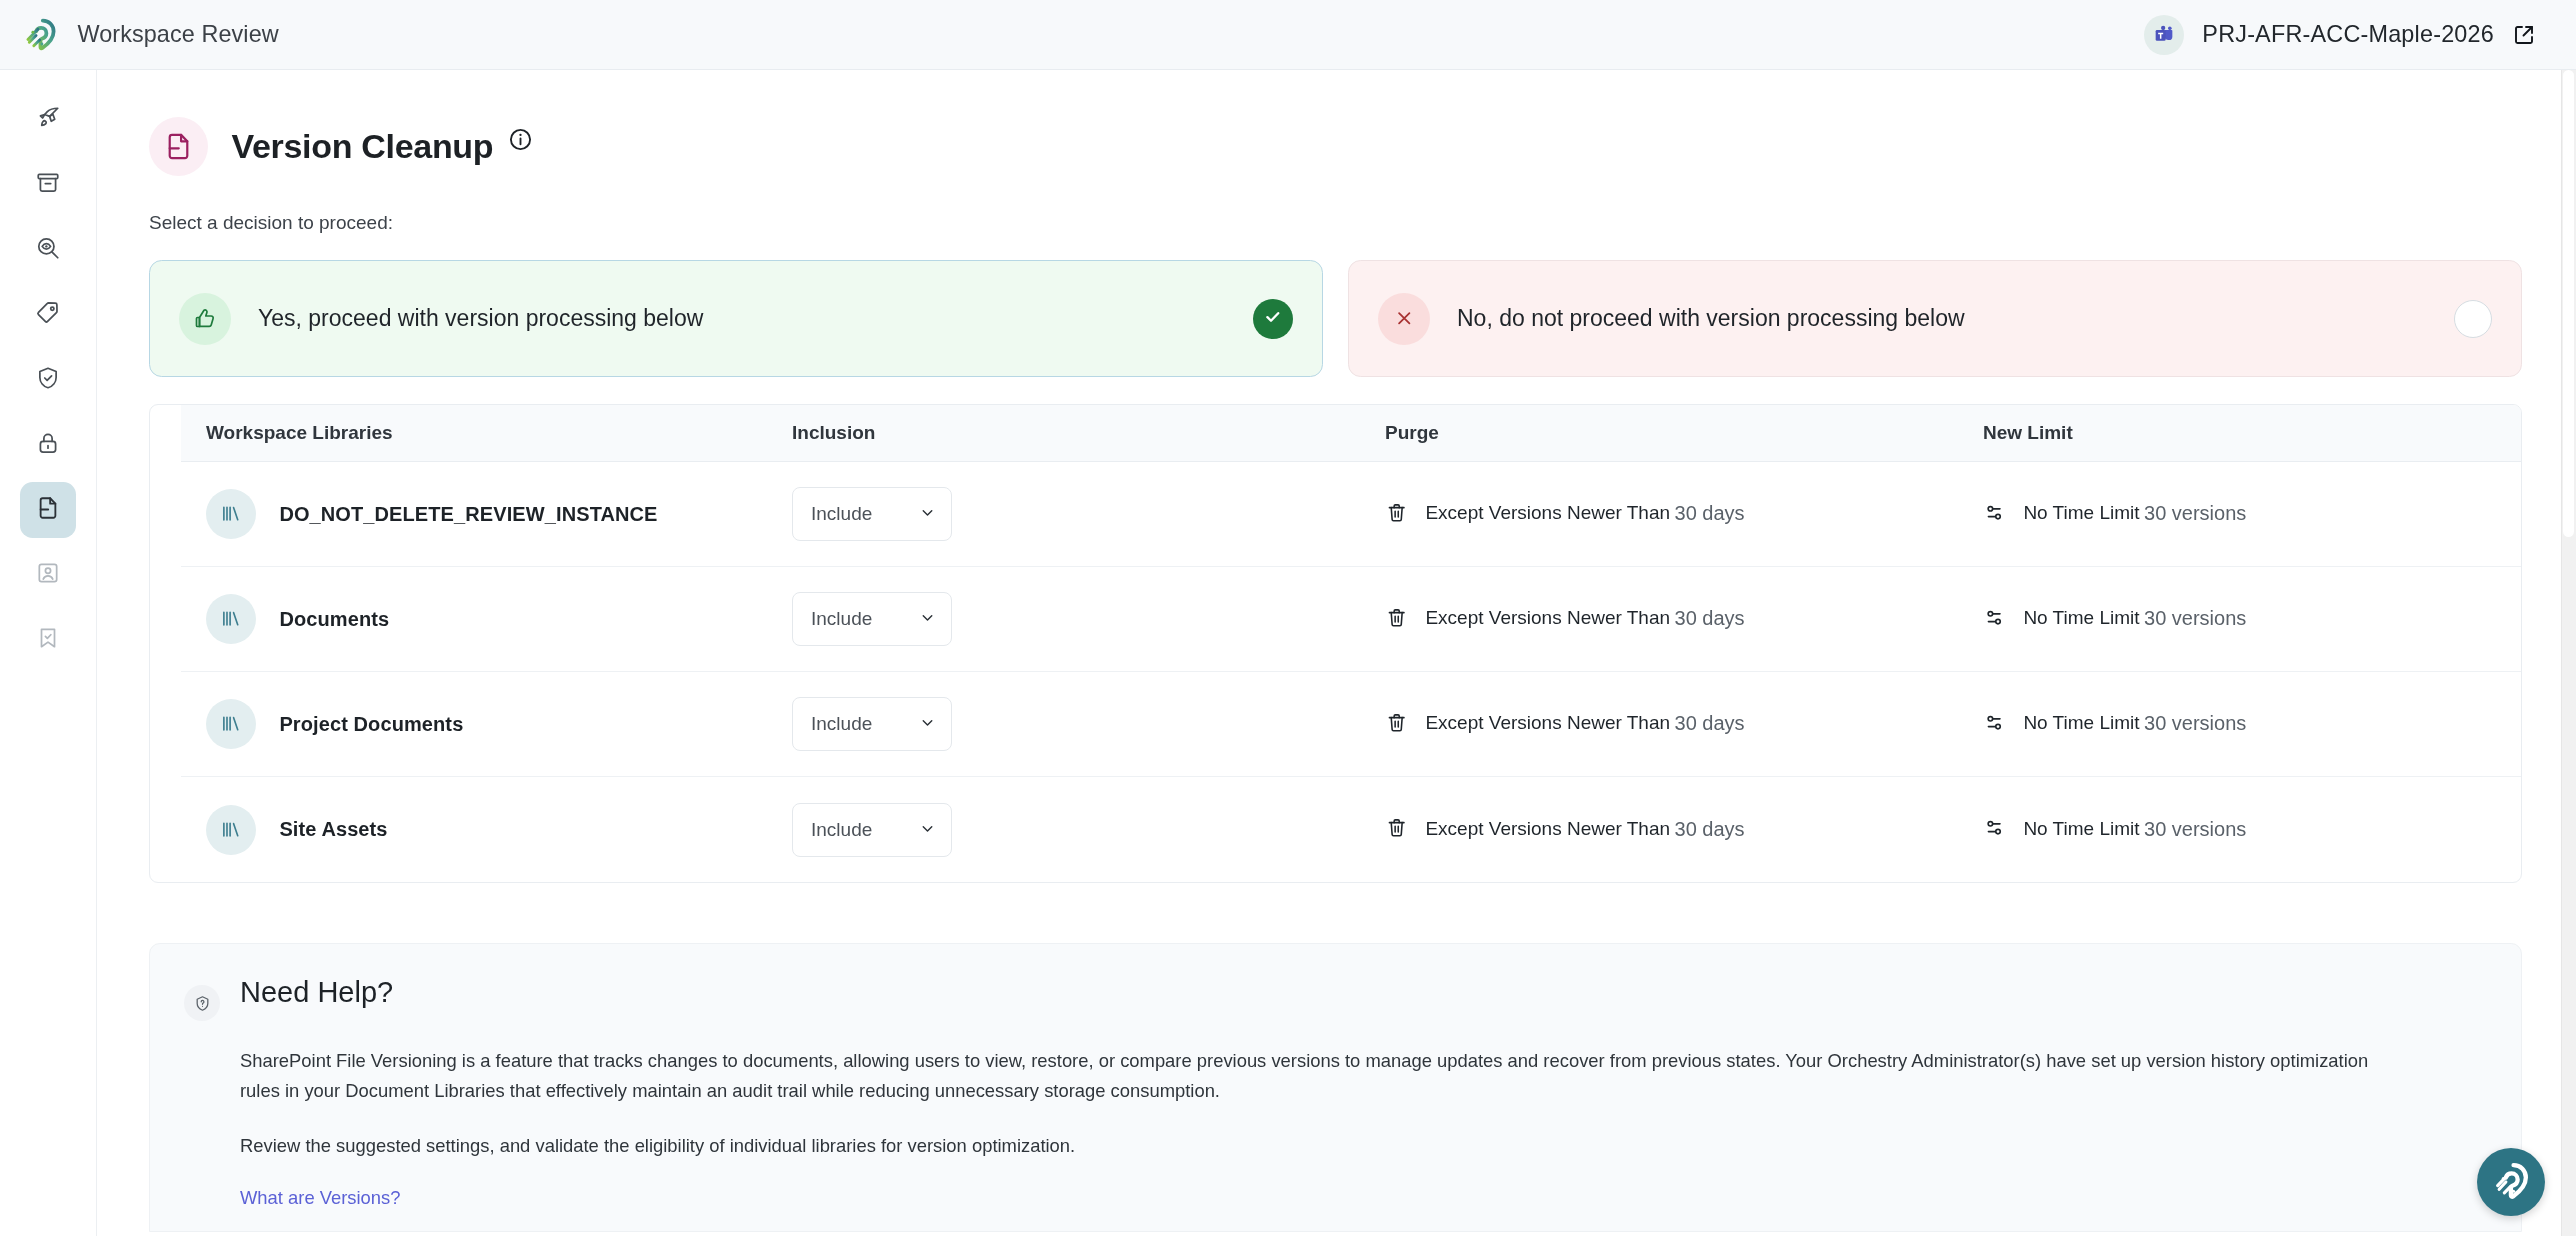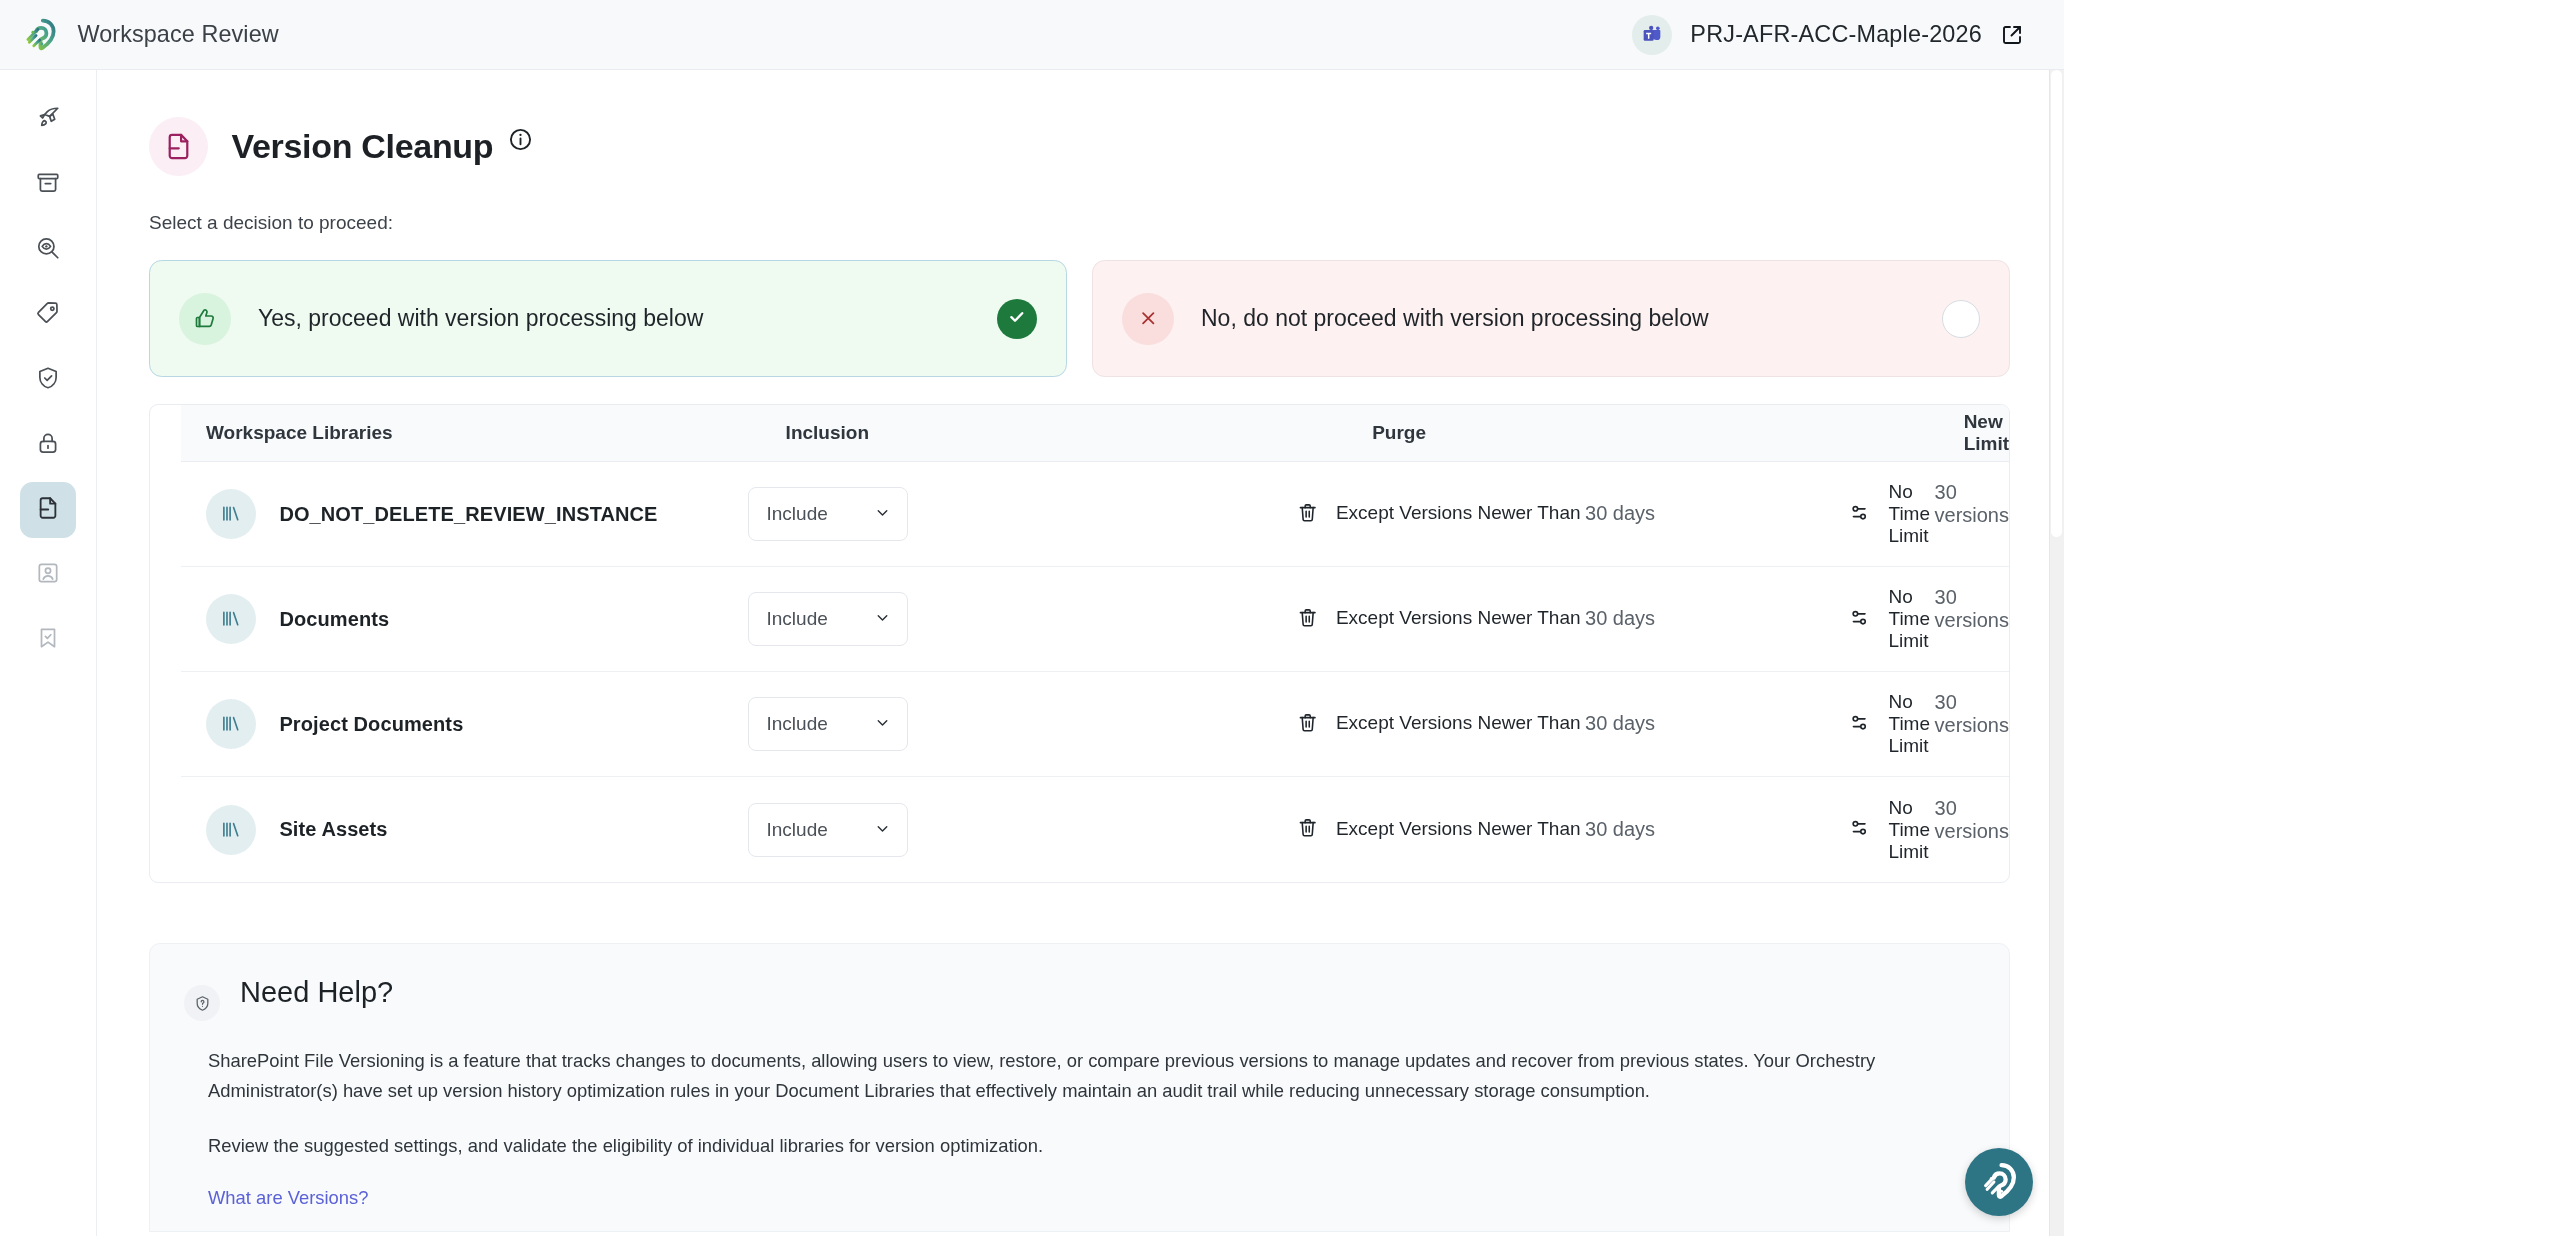--- a/index.html
+++ b/index.html
@@ -2,21 +2,21 @@
 <html style="font-size:14.4px"><head>
 <meta charset="utf-8">
 <style>
   * { box-sizing: border-box; margin: 0; padding: 0; }
   html, body {
     width: 2576px; height: 1236px;
     background: #ffffff;
     font-family: "Liberation Sans", sans-serif;
     overflow: hidden;
   }
-  .app { position: relative; width: 2064px; height: 1236px; display: flex; flex-direction: column; }
+  .app { position: relative; width: 2576px; height: 1236px; display: flex; flex-direction: column; }
 
   
   .topbar {
     height: 70px; min-height: 70px;
     background: #f7f9fb;
     border-bottom: 0.9px solid #e8ecf0;
     display: flex; align-items: center; justify-content: space-between;
     padding: 0 31px 0 23.4px;
   }
   .brand { display: flex; align-items: center; gap: 18px; }
@@ -149,21 +149,21 @@
     border-radius: 10.8px 10.8px 0 0;
     padding: 32px 40px 21.6px 34px;
     min-height: 234px;
   }
   .help-head { display: flex; align-items: flex-start; gap: 20px; }
   .help-ic {
     width: 36px; height: 36px; border-radius: 50%; background: #f0f2f5;
     display: flex; align-items: center; justify-content: center; margin-top: 9px;
   }
   .help-title { font-size: 29px; font-weight: 400; color: #1d2227; }
-  .help-body { margin-left: 24px; }
+  .help-body { margin-left: 56px; }
   .help-p {
     margin-top: 25px; font-size: 18.4px; line-height: 1.62; color: #2f353b; max-width: 2147px;
   }
   .help-link {
     display: inline-block; margin-top: 27px; font-size: 18.4px; color: #5b61d6; cursor: pointer;
   }
 
   
   .fab {
     position: absolute; right: 31px; bottom: 20px;

